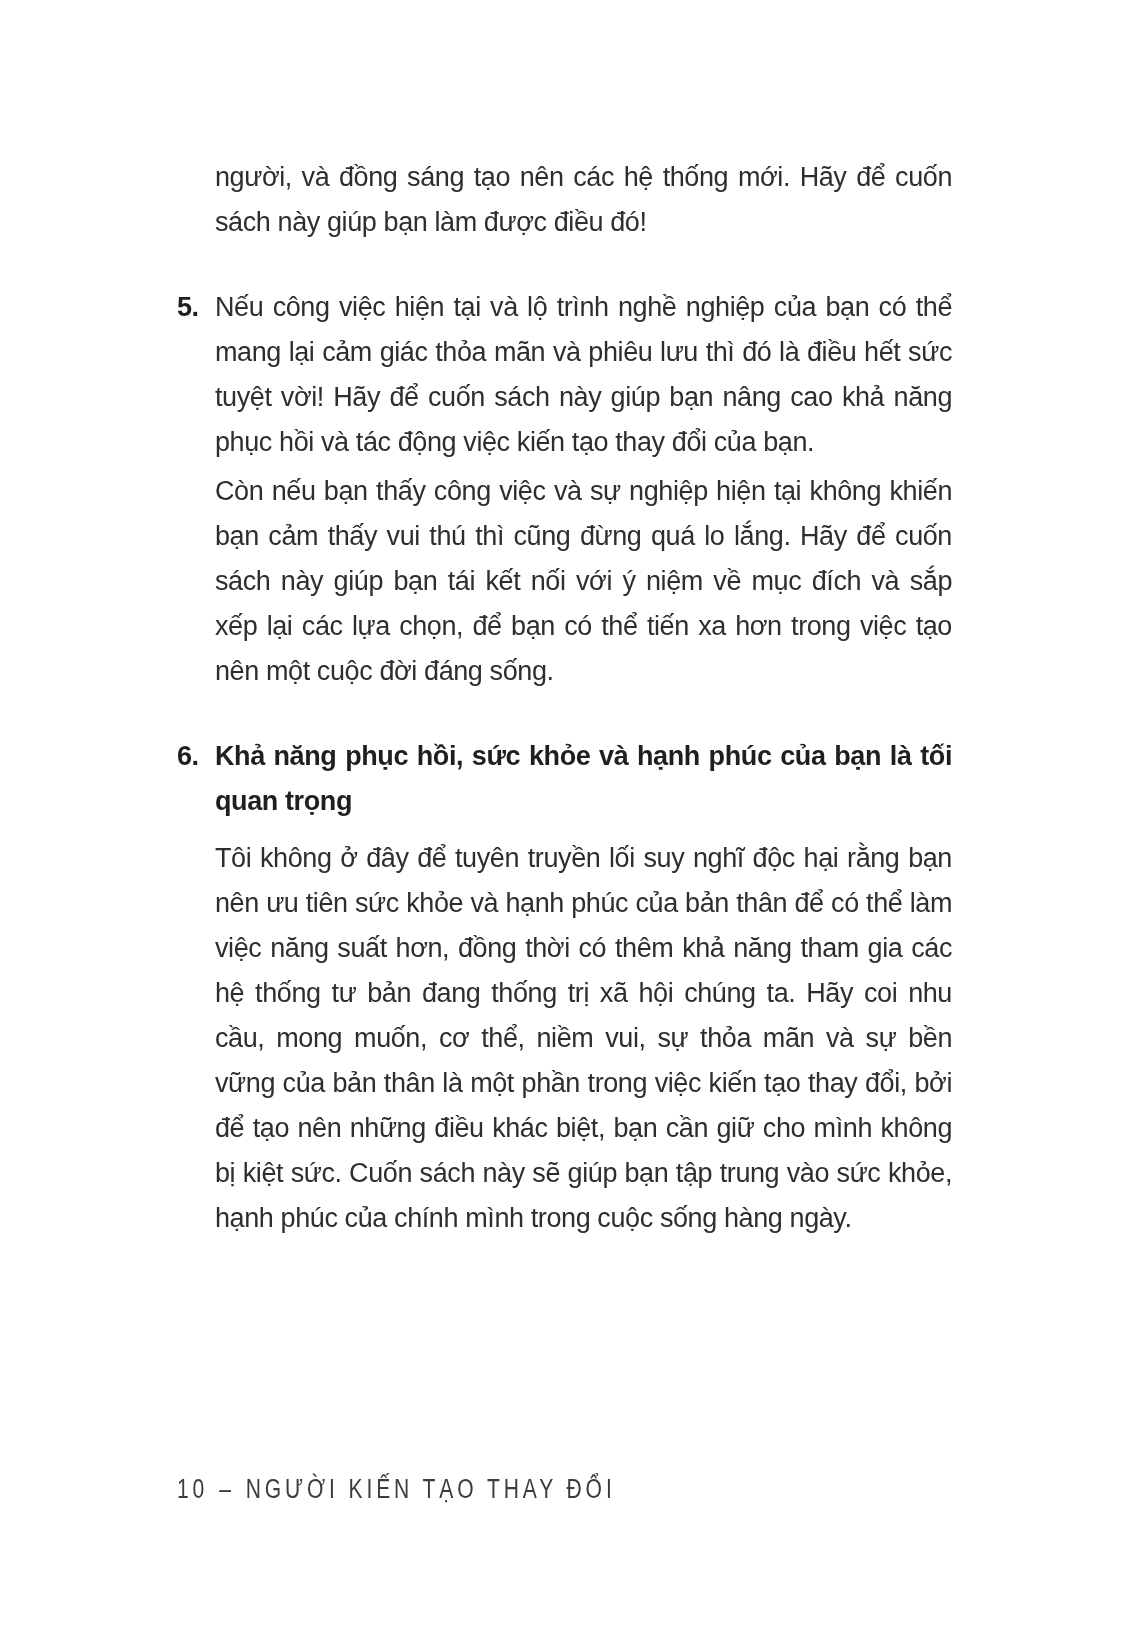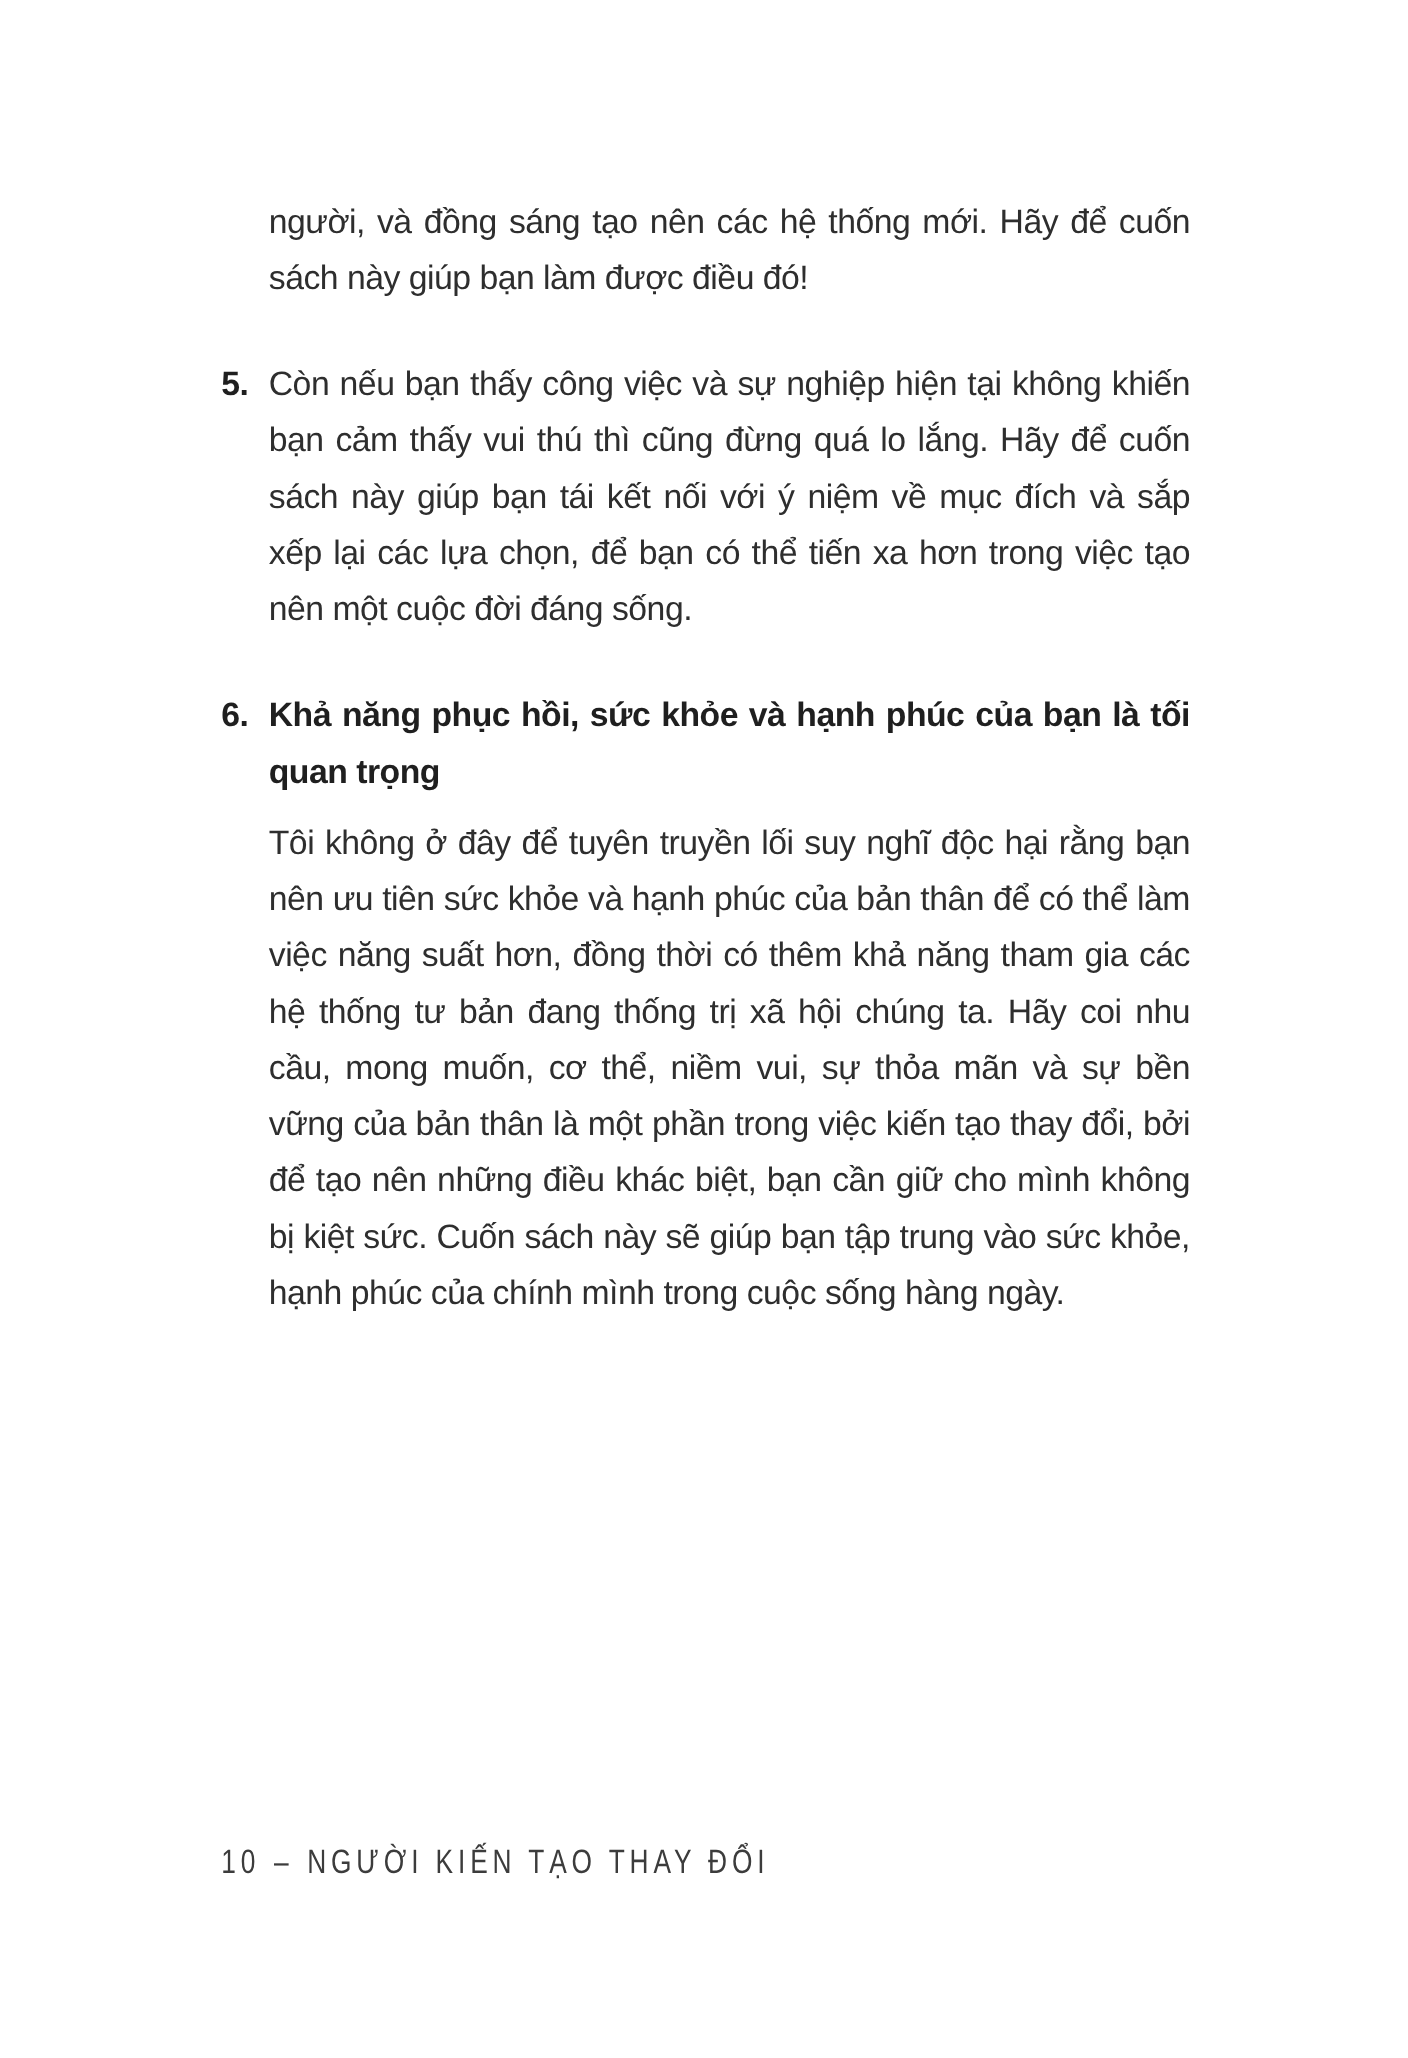--- a/index.html
+++ b/index.html
@@ -71,20 +71,21 @@
 
 <div class="page">
   <div class="content">
 
     <p class="body">người, và đồng sáng tạo nên các hệ thống mới. Hãy để cuốn sách này giúp bạn làm được điều đó!</p>
 
     <section>
       <h2 class="heading">
         <span class="num">5.</span>
       </h2>
+      <p class="body">Nếu công việc hiện tại và lộ trình nghề nghiệp của bạn có thể mang lại cảm giác thỏa mãn và phiêu lưu thì đó là điều hết sức tuyệt vời! Hãy để cuốn sách này giúp bạn nâng cao khả năng phục hồi và tác động việc kiến tạo thay đổi của bạn.</p>
       <p class="body">Còn nếu bạn thấy công việc và sự nghiệp hiện tại không khiến bạn cảm thấy vui thú thì cũng đừng quá lo lắng. Hãy để cuốn sách này giúp bạn tái kết nối với ý niệm về mục đích và sắp xếp lại các lựa chọn, để bạn có thể tiến xa hơn trong việc tạo nên một cuộc đời đáng sống.</p>
     </section>
 
     <section>
       <h2 class="heading">
         <span class="num">6.</span>
         <span>Khả năng phục hồi, sức khỏe và hạnh phúc của bạn là tối quan trọng</span>
       </h2>
       <p class="body">Tôi không ở đây để tuyên truyền lối suy nghĩ độc hại rằng bạn nên ưu tiên sức khỏe và hạnh phúc của bản thân để có thể làm việc năng suất hơn, đồng thời có thêm khả năng tham gia các hệ thống tư bản đang thống trị xã hội chúng ta. Hãy coi nhu cầu, mong muốn, cơ thể, niềm vui, sự thỏa mãn và sự bền vững của bản thân là một phần trong việc kiến tạo thay đổi, bởi để tạo nên những điều khác biệt, bạn cần giữ cho mình không bị kiệt sức. Cuốn sách này sẽ giúp bạn tập trung vào sức khỏe, hạnh phúc của chính mình trong cuộc sống hàng ngày.</p>
     </section>

